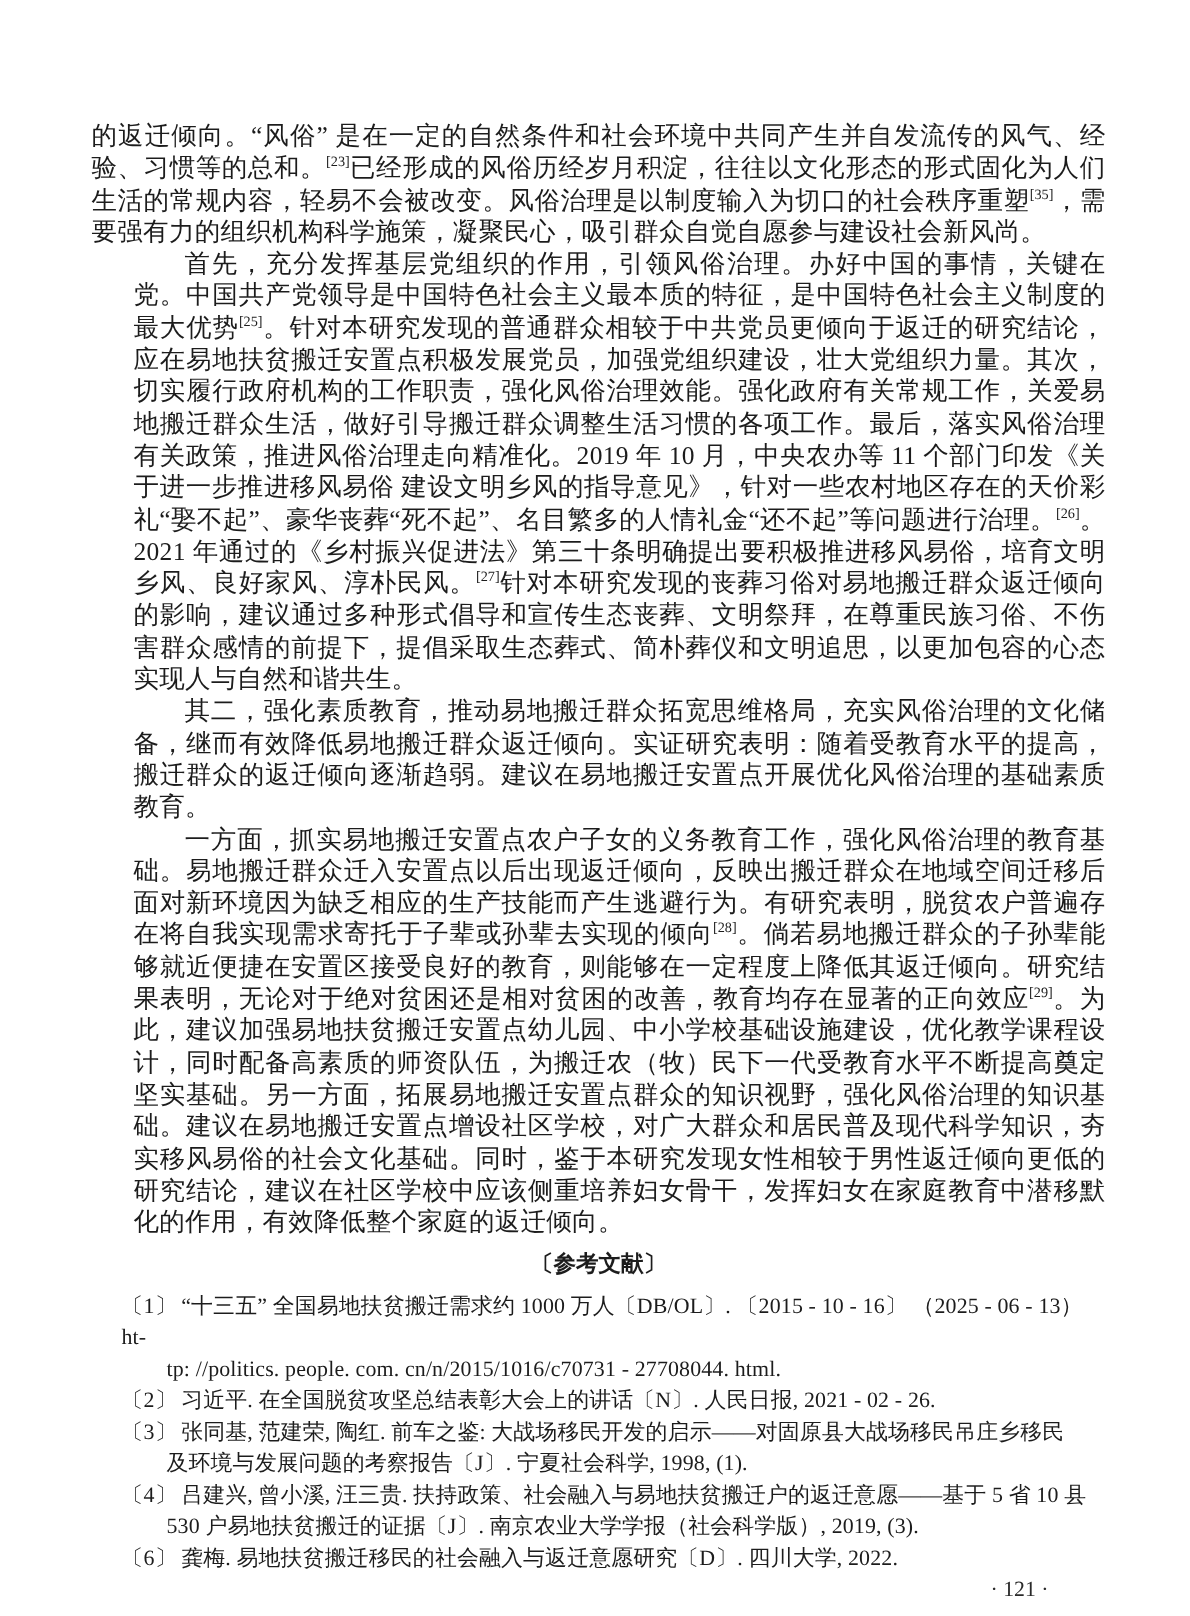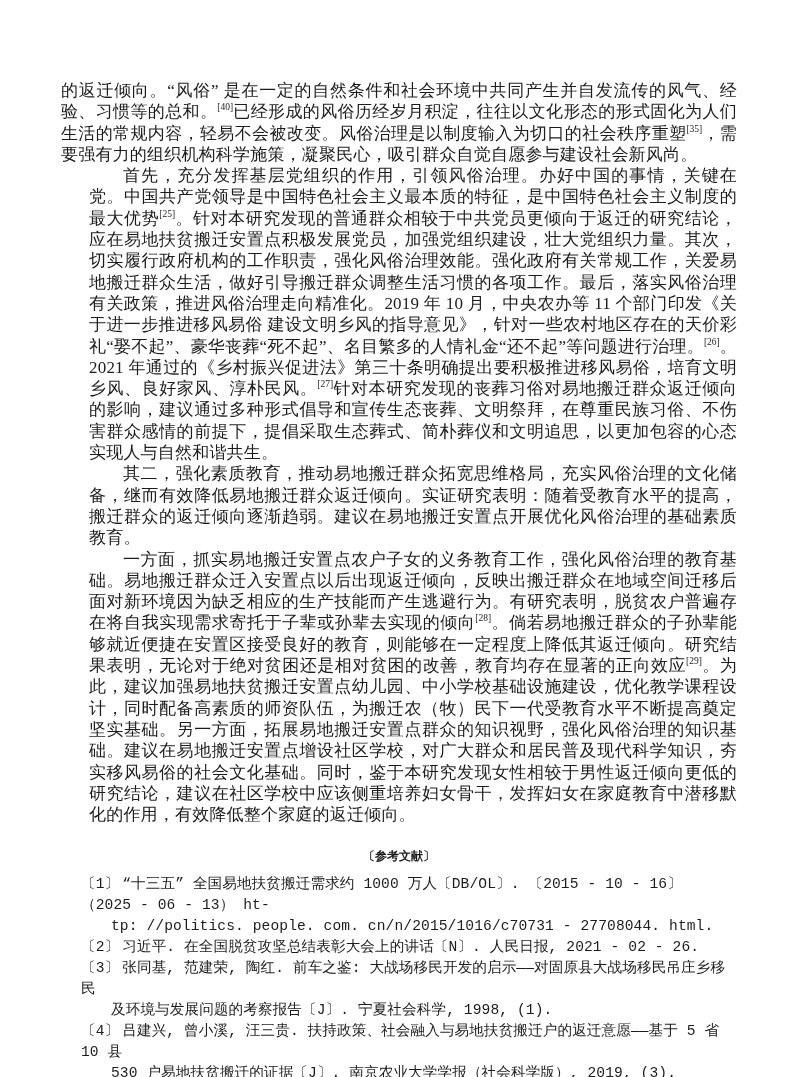--- a/index.html
+++ b/index.html
@@ -35,40 +35,39 @@
     margin-left: 28px;
   }
   .body-text sup {
     font-size: 9.5px;
     line-height: 0;
     vertical-align: super;
     letter-spacing: 0;
   }
   
   .refs-header {
-    margin-top: 19px;
+    margin-top: 6px;
     text-align: center;
-    font-size: 12px;
+    font-size: 15px;
     font-weight: 600;
     line-height: 24px;
   }
   .reference-list {
     margin-top: 6px;
     padding-left: 20px;
     width: 656px;
     font-size: 14.6px;
     line-height: 21px;
     letter-spacing: 0.1px;
   }
   .ref-item {
     margin: 0;
   }
   .ref-line {
     white-space: normal;
-    font-family: Liberation Mono, monospace;
   }
   .ref-line.cont {
     padding-left: 30px;
   }
   .ref-label {
     margin-right: 3px;
   }
   
   .page-number {
     margin-top: 0;
@@ -79,21 +78,21 @@
     color: #2a2a2a;
   }
 </style>
 </head>
 <body>
 
 <div class="page">
   <div class="content">
 
     <div class="body-text">
-        <p class="para">的返迁倾向。“风俗” 是在一定的自然条件和社会环境中共同产生并自发流传的风气、经验、习惯等的总和。<sup>[40]</sup>已经形成的风俗历经岁月积淀，往往以文化形态的形式固化为人们生活的常规内容，轻易不会被改变。风俗治理是以制度输入为切口的社会秩序重塑<sup>[35]</sup>，需要强有力的组织机构科学施策，凝聚民心，吸引群众自觉自愿参与建设社会新风尚。</p>
+        <p class="para">的返迁倾向。“风俗” 是在一定的自然条件和社会环境中共同产生并自发流传的风气、经验、习惯等的总和。<sup>[23]</sup>已经形成的风俗历经岁月积淀，往往以文化形态的形式固化为人们生活的常规内容，轻易不会被改变。风俗治理是以制度输入为切口的社会秩序重塑<sup>[35]</sup>，需要强有力的组织机构科学施策，凝聚民心，吸引群众自觉自愿参与建设社会新风尚。</p>
         <p class="para indent">首先，充分发挥基层党组织的作用，引领风俗治理。办好中国的事情，关键在党。中国共产党领导是中国特色社会主义最本质的特征，是中国特色社会主义制度的最大优势<sup>[25]</sup>。针对本研究发现的普通群众相较于中共党员更倾向于返迁的研究结论，应在易地扶贫搬迁安置点积极发展党员，加强党组织建设，壮大党组织力量。其次，切实履行政府机构的工作职责，强化风俗治理效能。强化政府有关常规工作，关爱易地搬迁群众生活，做好引导搬迁群众调整生活习惯的各项工作。最后，落实风俗治理有关政策，推进风俗治理走向精准化。2019 年 10 月，中央农办等 11 个部门印发《关于进一步推进移风易俗 建设文明乡风的指导意见》，针对一些农村地区存在的天价彩礼“娶不起”、豪华丧葬“死不起”、名目繁多的人情礼金“还不起”等问题进行治理。<sup>[26]</sup>。2021 年通过的《乡村振兴促进法》第三十条明确提出要积极推进移风易俗，培育文明乡风、良好家风、淳朴民风。<sup>[27]</sup>针对本研究发现的丧葬习俗对易地搬迁群众返迁倾向的影响，建议通过多种形式倡导和宣传生态丧葬、文明祭拜，在尊重民族习俗、不伤害群众感情的前提下，提倡采取生态葬式、简朴葬仪和文明追思，以更加包容的心态实现人与自然和谐共生。</p>
         <p class="para indent">其二，强化素质教育，推动易地搬迁群众拓宽思维格局，充实风俗治理的文化储备，继而有效降低易地搬迁群众返迁倾向。实证研究表明：随着受教育水平的提高，搬迁群众的返迁倾向逐渐趋弱。建议在易地搬迁安置点开展优化风俗治理的基础素质教育。</p>
         <p class="para indent">一方面，抓实易地搬迁安置点农户子女的义务教育工作，强化风俗治理的教育基础。易地搬迁群众迁入安置点以后出现返迁倾向，反映出搬迁群众在地域空间迁移后面对新环境因为缺乏相应的生产技能而产生逃避行为。有研究表明，脱贫农户普遍存在将自我实现需求寄托于子辈或孙辈去实现的倾向<sup>[28]</sup>。倘若易地搬迁群众的子孙辈能够就近便捷在安置区接受良好的教育，则能够在一定程度上降低其返迁倾向。研究结果表明，无论对于绝对贫困还是相对贫困的改善，教育均存在显著的正向效应<sup>[29]</sup>。为此，建议加强易地扶贫搬迁安置点幼儿园、中小学校基础设施建设，优化教学课程设计，同时配备高素质的师资队伍，为搬迁农（牧）民下一代受教育水平不断提高奠定坚实基础。另一方面，拓展易地搬迁安置点群众的知识视野，强化风俗治理的知识基础。建议在易地搬迁安置点增设社区学校，对广大群众和居民普及现代科学知识，夯实移风易俗的社会文化基础。同时，鉴于本研究发现女性相较于男性返迁倾向更低的研究结论，建议在社区学校中应该侧重培养妇女骨干，发挥妇女在家庭教育中潜移默化的作用，有效降低整个家庭的返迁倾向。</p>
       </div>
 
     <div class="refs-header">〔参考文献〕</div>
 
     <div class="reference-list">
         <div class="ref-item">
           <div class="ref-line"><span class="ref-label">〔1〕</span>“十三五” 全国易地扶贫搬迁需求约 1000 万人〔DB/OL〕. 〔2015 - 10 - 16〕 （2025 - 06 - 13） ht-</div>

